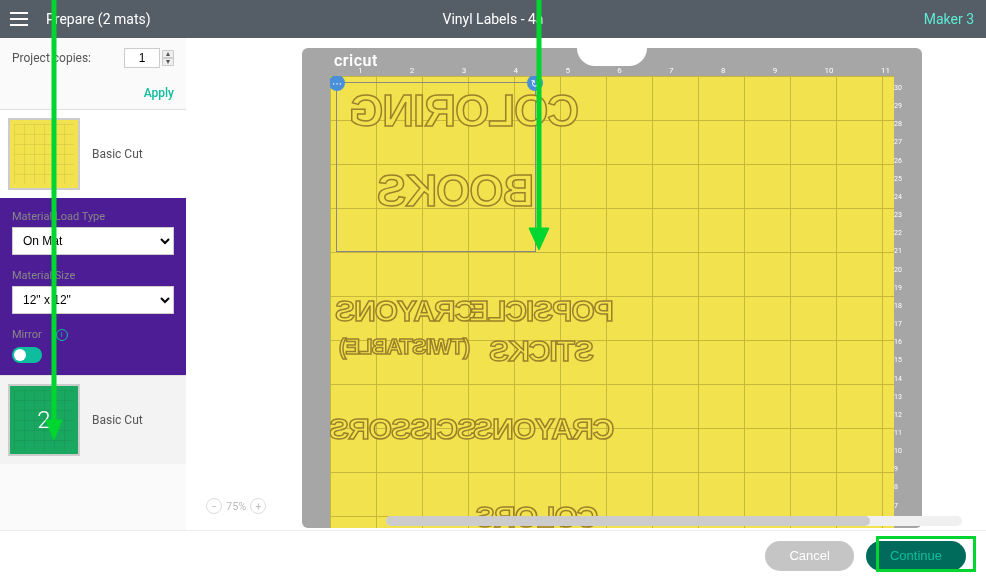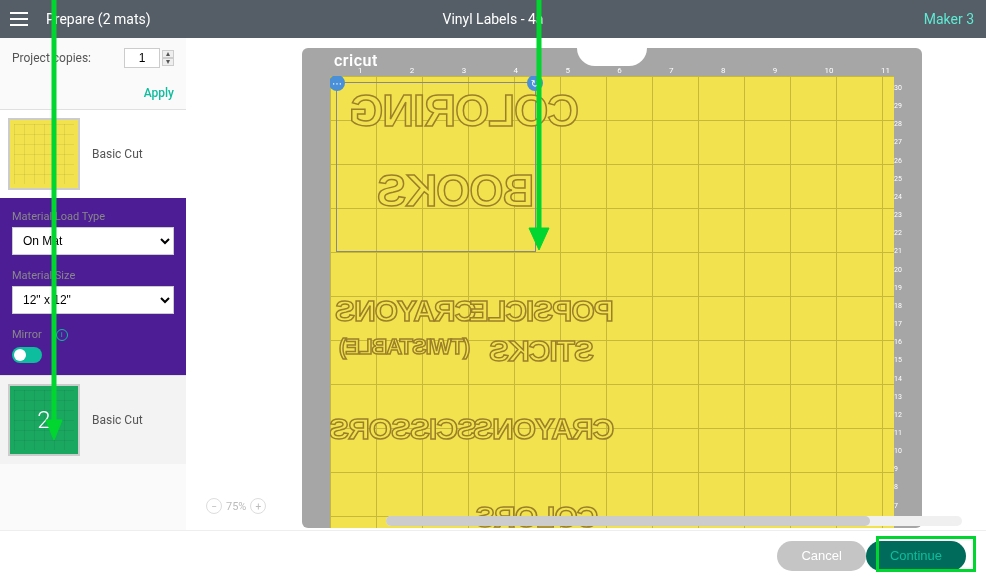--- a/index.html
+++ b/index.html
@@ -55,21 +55,21 @@
 .t2 { top:90px; left:48px; font-size:44px; }
 .t3 { top:218px; left:6px; font-size:30px; }
 .t4 { top:258px; left:10px; font-size:22px; }
 .t5 { top:218px; left:140px; font-size:30px; }
 .t6 { top:258px; left:160px; font-size:30px; }
 .t7 { top:336px; left:0px; font-size:30px; }
 .t8 { top:336px; left:144px; font-size:30px; }
 .t9 { top:424px; left:146px; font-size:30px; }
 .hscroll { position:absolute; bottom:4px; left:200px; right:24px; height:10px; background:#f0f0f0; border-radius:5px;}
 .hscroll-thumb{ position:absolute; left:0; width:84%; height:100%; background:#ccc; border-radius:5px;}
-.bottom-bar { height: 50px; background: #fff; display: flex; align-items: center; justify-content: flex-end; padding: 0 20px; border-top: 1px solid #eee;}
+.bottom-bar { height: 50px; background: #fff; display: flex; align-items: center; justify-content: flex-end; padding: 0 20px; gap: 12px; border-top: 1px solid #eee;}
 .btn { height: 30px; padding: 0 24px; border-radius: 15px; font-size: 13px; border: none; cursor: pointer; }
 .btn-cancel { background: #c5c5c5; color: #fff; }
 .btn-continue { background: #006b5a; color: #0ebd9d; font-weight: 500; }
 .annot-arrow { position:absolute; z-index: 100; stroke:#00d62f; fill:#00d62f; }
 .annot-box { position:absolute; z-index:100; border:3px solid #00d62f; pointer-events:none;}
 </style>
 </head>
 <body>
 
 <div class="topbar">

